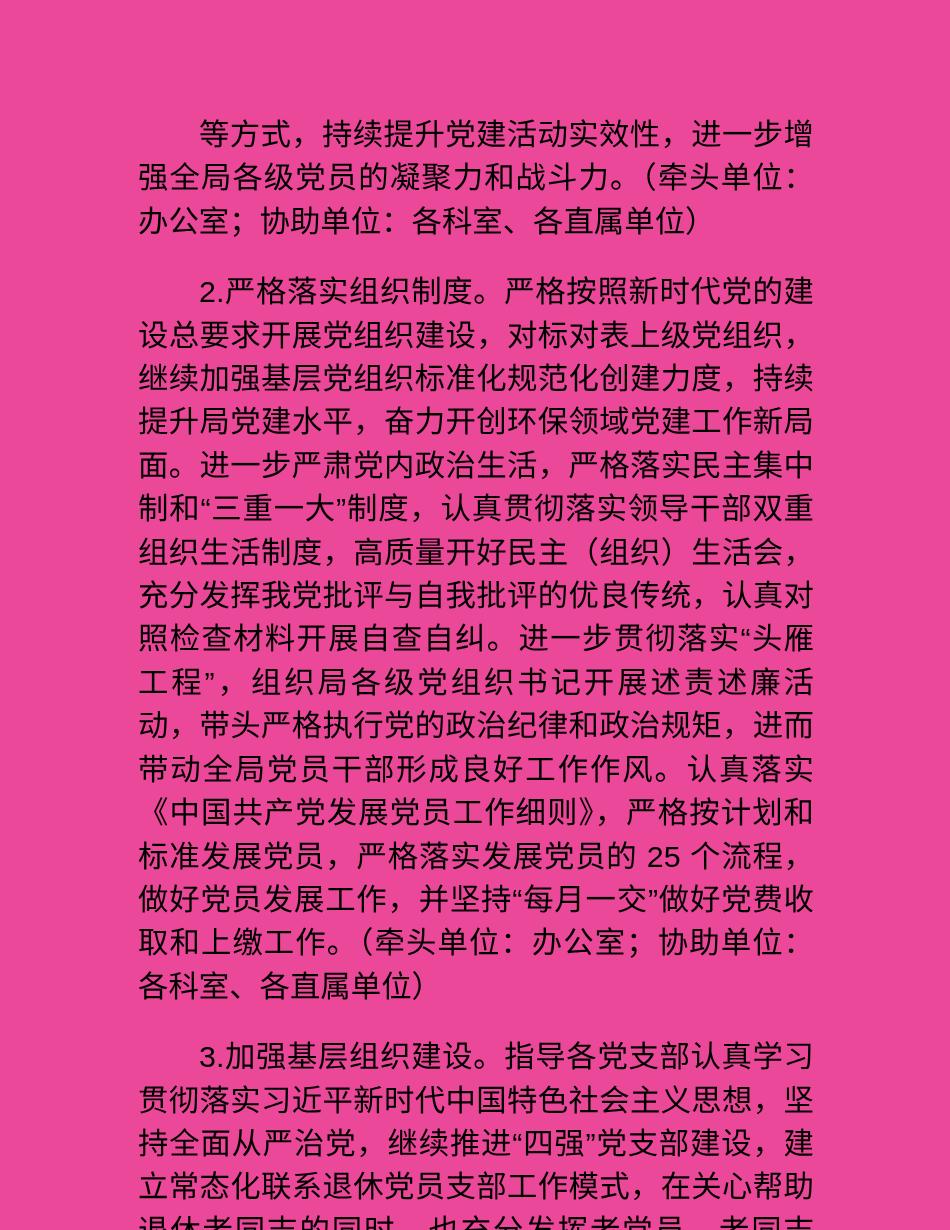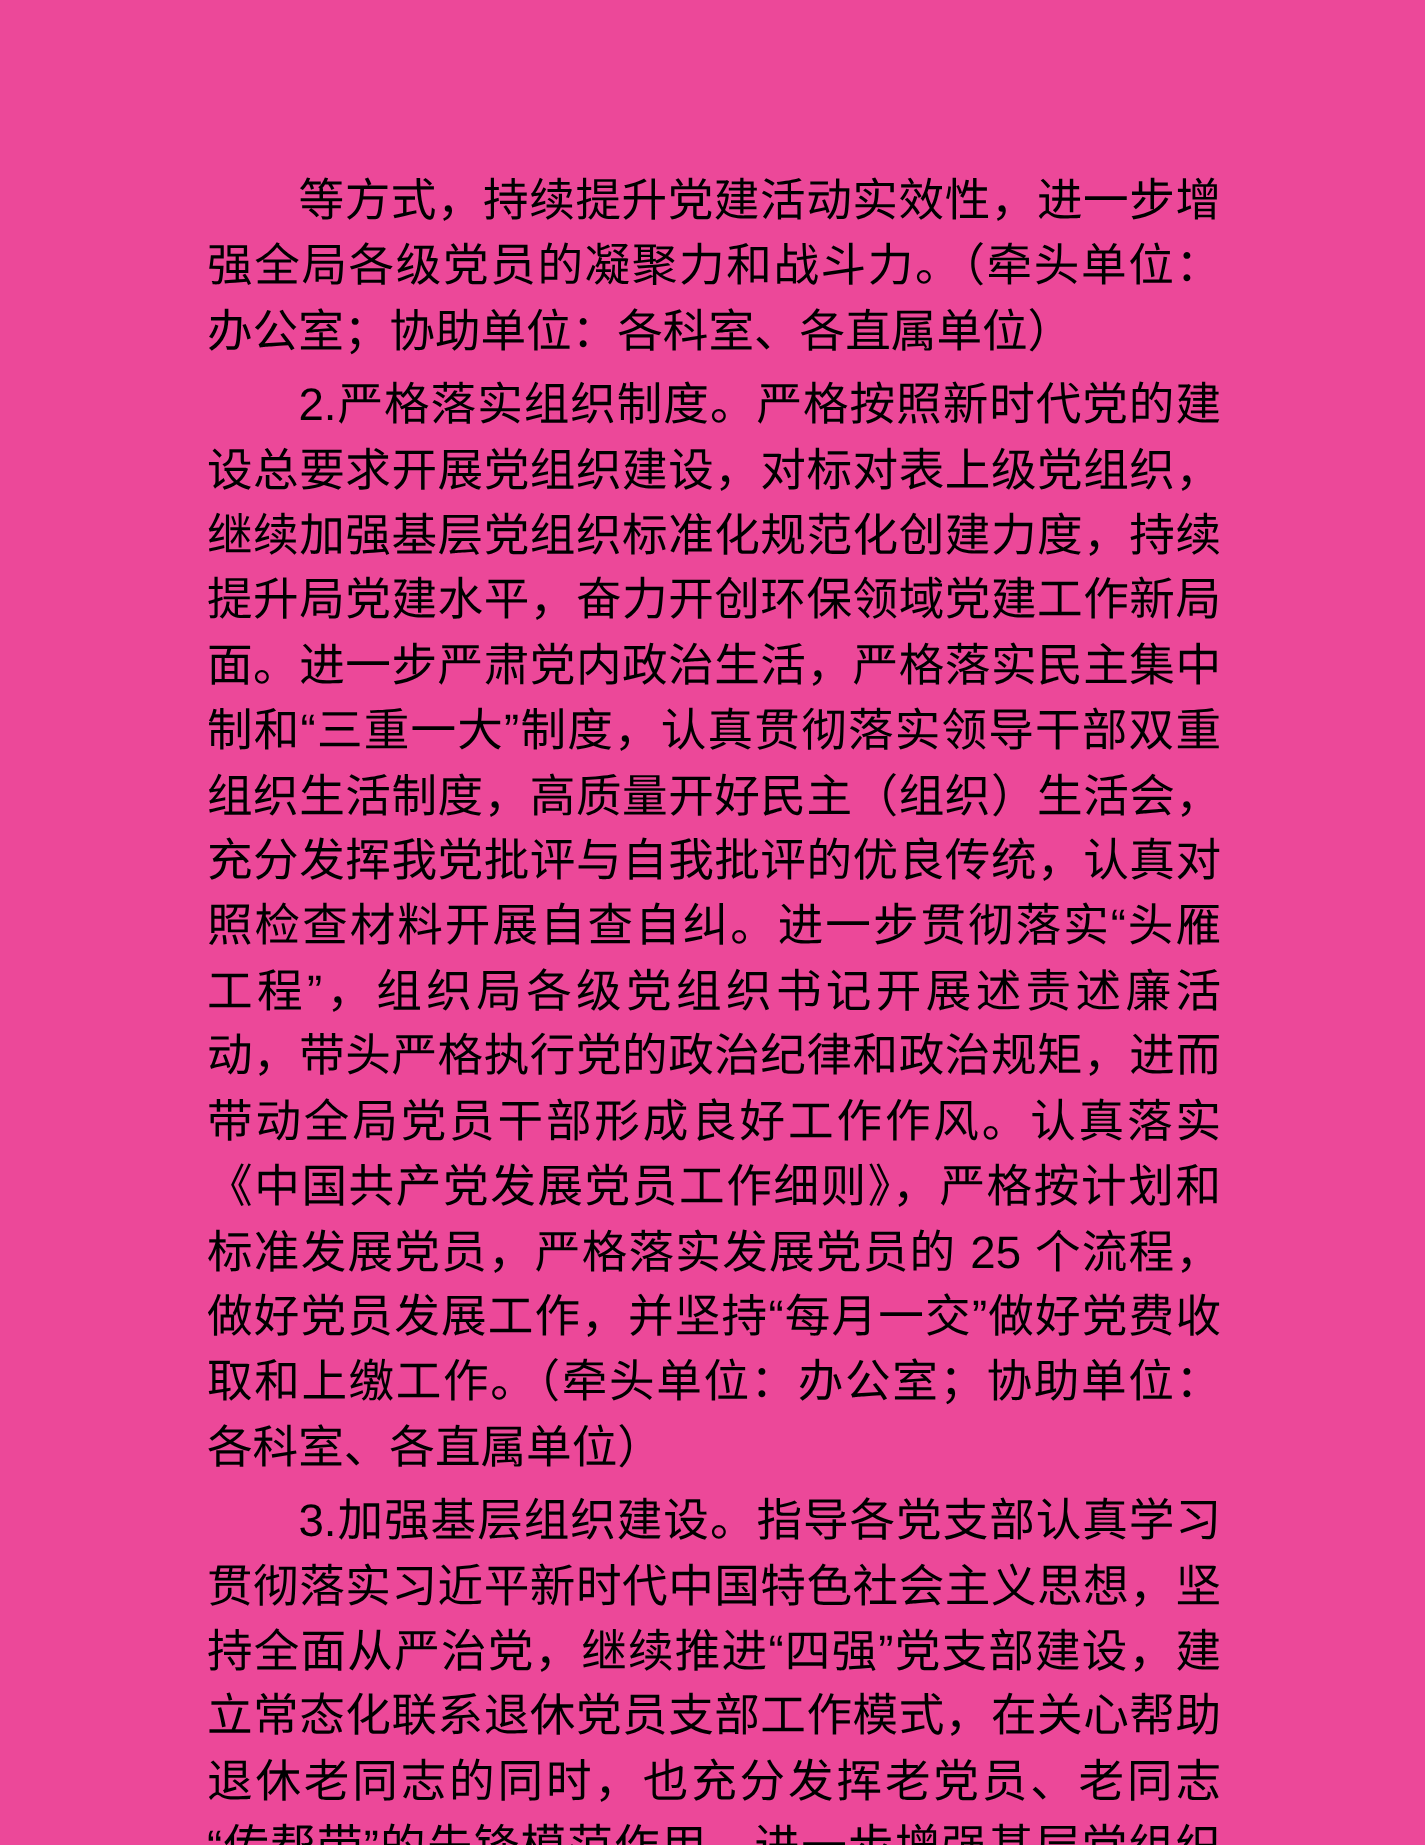--- a/index.html
+++ b/index.html
@@ -33,21 +33,21 @@
     color: #000000;
     text-align: justify;
     text-justify: inter-character;
     text-indent: 61px;
     letter-spacing: 0px;
     font-weight: 400;
     word-break: break-all;
     white-space: normal;
   }
   .para + .para {
-    margin-top: 6px;
+    margin-top: 27px;
   }
 </style>
 </head>
 <body>
 
 <div class="page">
 
   <div class="text-column">
 
     <p class="para">等方式，持续提升党建活动实效性，进一步增强全局各级党员的凝聚力和战斗力。（牵头单位：办公室；协助单位：各科室、各直属单位）</p>

